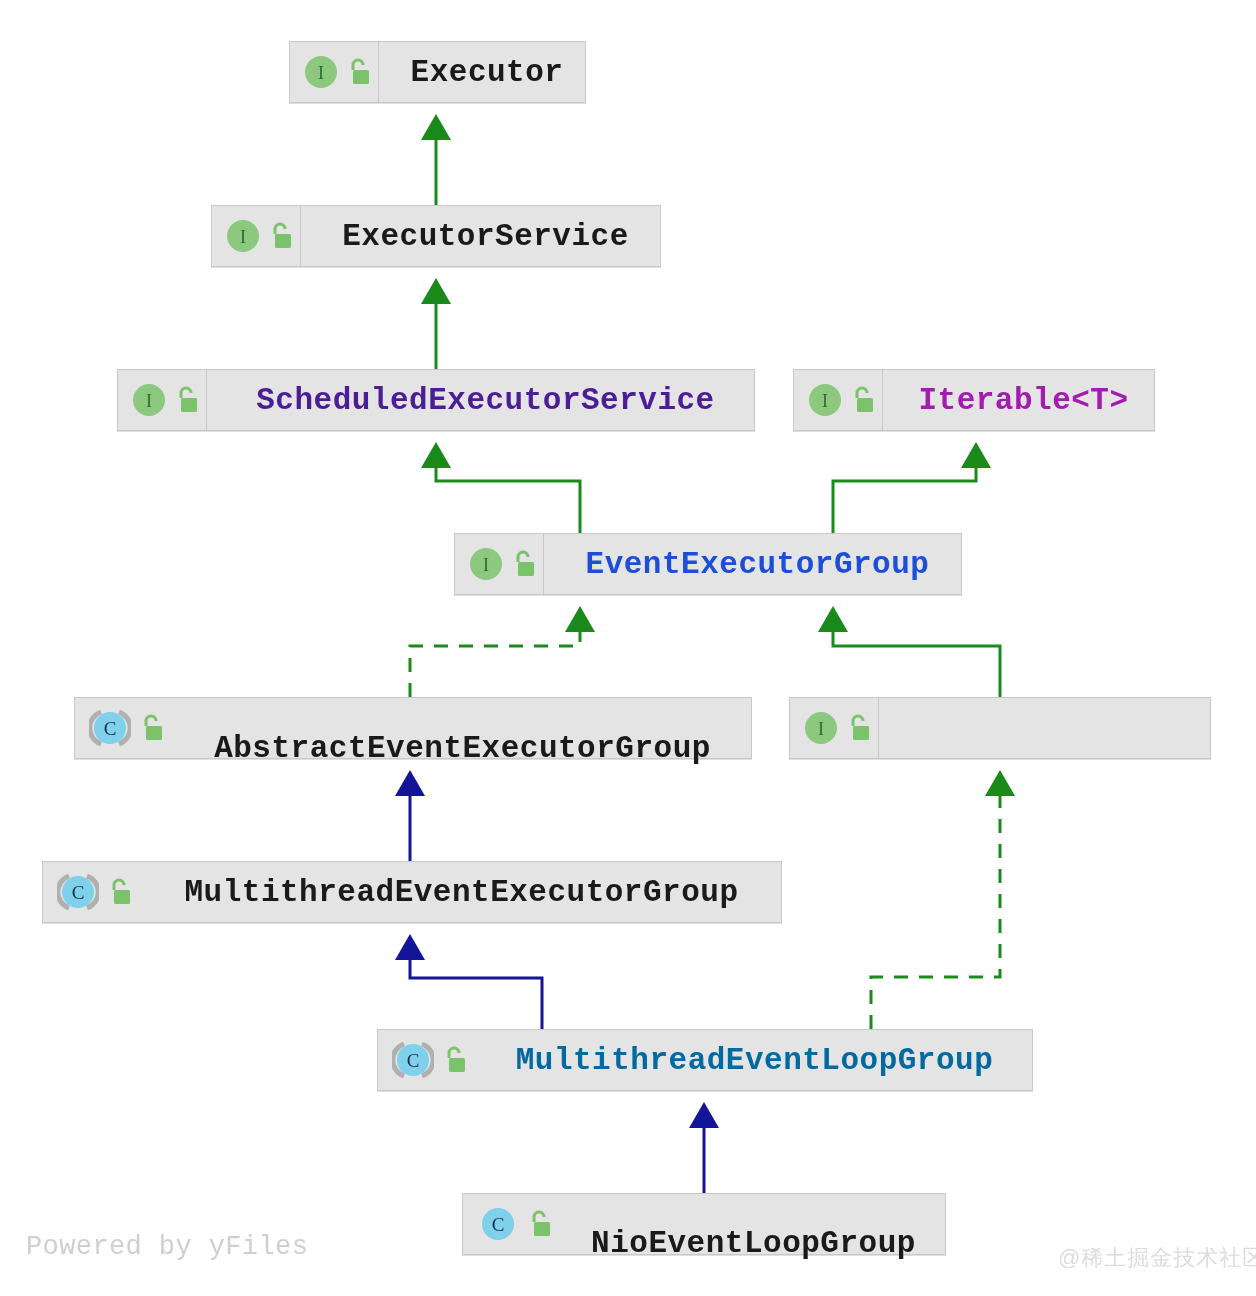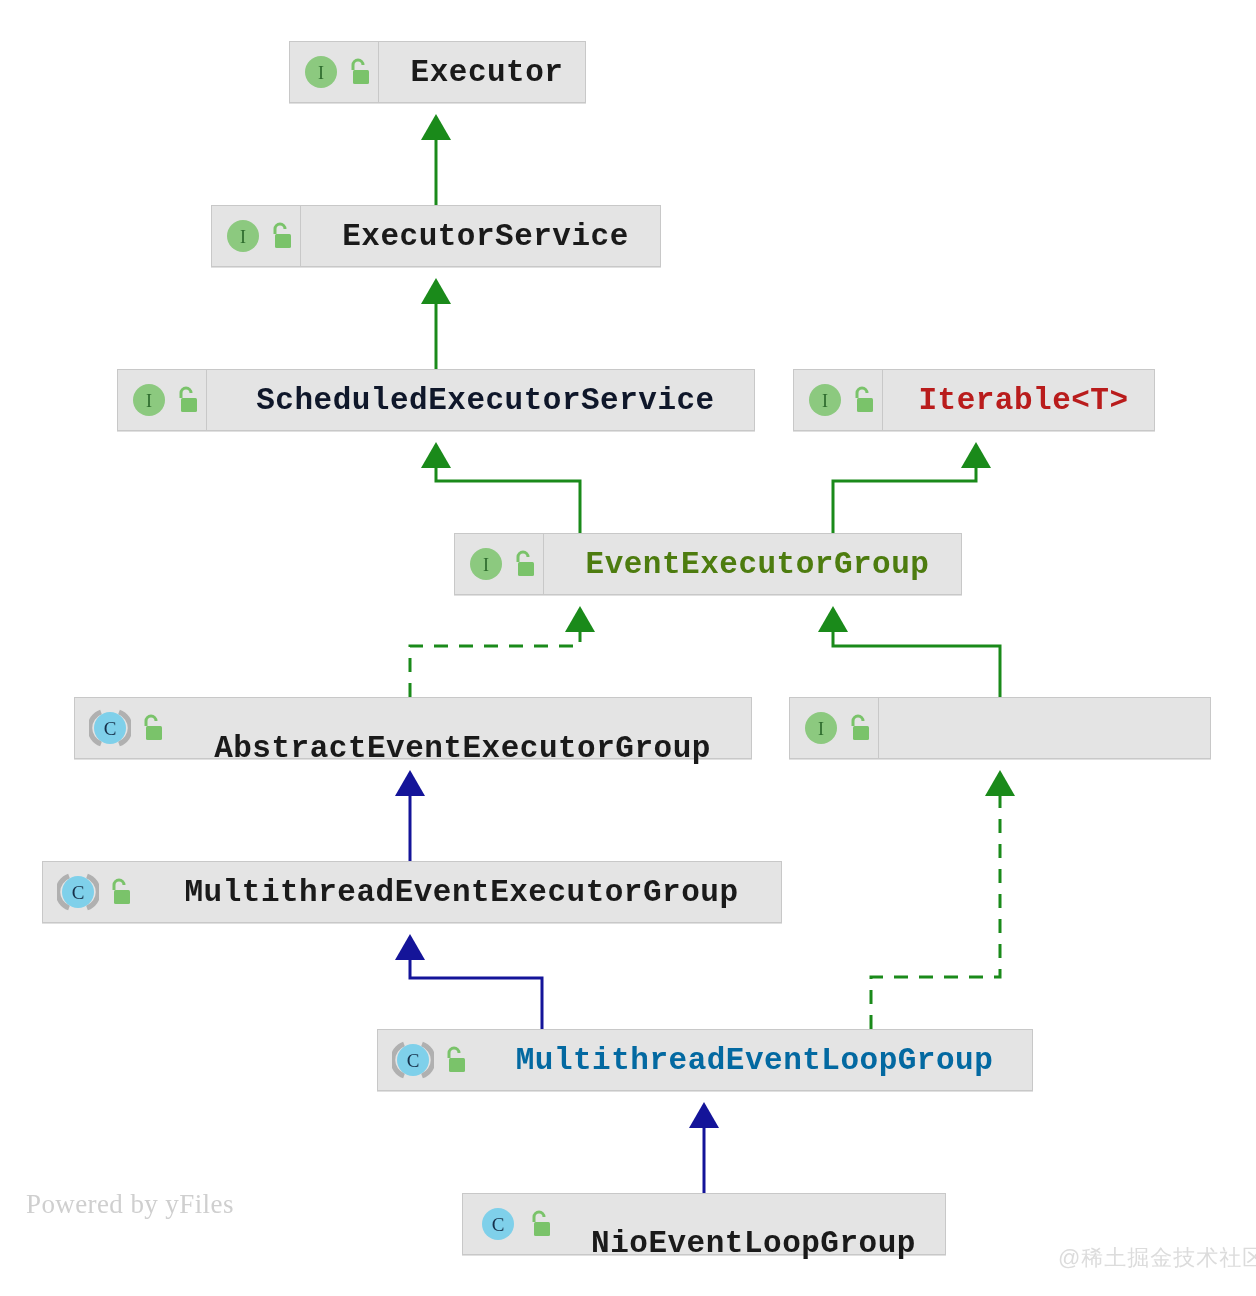--- a/index.html
+++ b/index.html
@@ -61,22 +61,22 @@
   }
   .type-icon { display: block; }
   .lock-icon { display: block; }
   .watermark {
     position: absolute;
     white-space: nowrap;
     user-select: none;
   }
   #wm-yfiles {
     left: 26px;
-    top: 1189px;
-    font-family: Liberation Serif, serif;
+    top: 1232px;
+    font-family: Liberation Mono, monospace;
     font-size: 27px;
     color: #cfcfcf;
     letter-spacing: 0.4px;
   }
   #wm-juejin {
     left: 1058px;
     top: 1243px;
     font-family: "Liberation Sans", sans-serif;
     font-size: 22px;
     color: #dcdcdc;
@@ -162,47 +162,47 @@
         <div class="node-iconbox with-divider" style="width: 89px; border-right-color: rgb(200, 200, 200);">
           <svg width="34" height="34" viewBox="0 0 34 34" class="type-icon">
             <circle cx="17" cy="17" r="16" fill="#8cc97f"></circle>
             <text x="17" y="23.5" text-anchor="middle" font-family="&quot;Liberation Serif&quot;, serif" font-size="18" fill="#2d6b2d">I</text>
           </svg>
           <svg width="26" height="30" viewBox="0 0 26 30" class="lock-icon">
             <path d="M8 13 L8 8 A5 5 0 0 1 18 8" fill="none" stroke="#7ac36a" stroke-width="3"></path>
             <rect x="8" y="13" width="16" height="14" rx="1.5" fill="#7ac36a"></rect>
           </svg>
         </div>
-        <div class="node-label" style="color: #0f172a;">ScheduledExecutorService</div>
+        <div class="node-label" style="color: #4c1d95;">ScheduledExecutorService</div>
       </div>
       <div class="node" style="left: 793px; top: 369px; width: 362px; height: 62px; background: rgb(228, 228, 228); border-color: rgb(200, 200, 200);">
         <div class="node-iconbox with-divider" style="width: 89px; border-right-color: rgb(200, 200, 200);">
           <svg width="34" height="34" viewBox="0 0 34 34" class="type-icon">
             <circle cx="17" cy="17" r="16" fill="#8cc97f"></circle>
             <text x="17" y="23.5" text-anchor="middle" font-family="&quot;Liberation Serif&quot;, serif" font-size="18" fill="#2d6b2d">I</text>
           </svg>
           <svg width="26" height="30" viewBox="0 0 26 30" class="lock-icon">
             <path d="M8 13 L8 8 A5 5 0 0 1 18 8" fill="none" stroke="#7ac36a" stroke-width="3"></path>
             <rect x="8" y="13" width="16" height="14" rx="1.5" fill="#7ac36a"></rect>
           </svg>
         </div>
-        <div class="node-label" style="color: #b91c1c;">Iterable&lt;T&gt;</div>
+        <div class="node-label" style="color: #a21caf;">Iterable&lt;T&gt;</div>
       </div>
       <div class="node" style="left: 454px; top: 533px; width: 508px; height: 62px; background: rgb(228, 228, 228); border-color: rgb(200, 200, 200);">
         <div class="node-iconbox with-divider" style="width: 89px; border-right-color: rgb(200, 200, 200);">
           <svg width="34" height="34" viewBox="0 0 34 34" class="type-icon">
             <circle cx="17" cy="17" r="16" fill="#8cc97f"></circle>
             <text x="17" y="23.5" text-anchor="middle" font-family="&quot;Liberation Serif&quot;, serif" font-size="18" fill="#2d6b2d">I</text>
           </svg>
           <svg width="26" height="30" viewBox="0 0 26 30" class="lock-icon">
             <path d="M8 13 L8 8 A5 5 0 0 1 18 8" fill="none" stroke="#7ac36a" stroke-width="3"></path>
             <rect x="8" y="13" width="16" height="14" rx="1.5" fill="#7ac36a"></rect>
           </svg>
         </div>
-        <div class="node-label" style="color: #4d7c0f;">EventExecutorGroup</div>
+        <div class="node-label" style="color: #1d4ed8;">EventExecutorGroup</div>
       </div>
       <div class="node" style="left: 74px; top: 697px; width: 678px; height: 62px; background: rgb(228, 228, 228); border-color: rgb(200, 200, 200);">
         <div class="node-iconbox" style="width: 89px;">
           <svg width="42" height="38" viewBox="0 0 42 38" class="type-icon">
             <path d="M12 3 A 17 17 0 0 0 12 35" fill="none" stroke="#b0b0b0" stroke-width="5"></path>
             <path d="M30 3 A 17 17 0 0 1 30 35" fill="none" stroke="#b0b0b0" stroke-width="5"></path>
             <circle cx="21" cy="19" r="16" fill="#7fd0ea"></circle>
             <text x="21" y="25.5" text-anchor="middle" font-family="&quot;Liberation Serif&quot;, serif" font-size="19" fill="#16304a">C</text>
           </svg>
           <svg width="26" height="30" viewBox="0 0 26 30" class="lock-icon">

